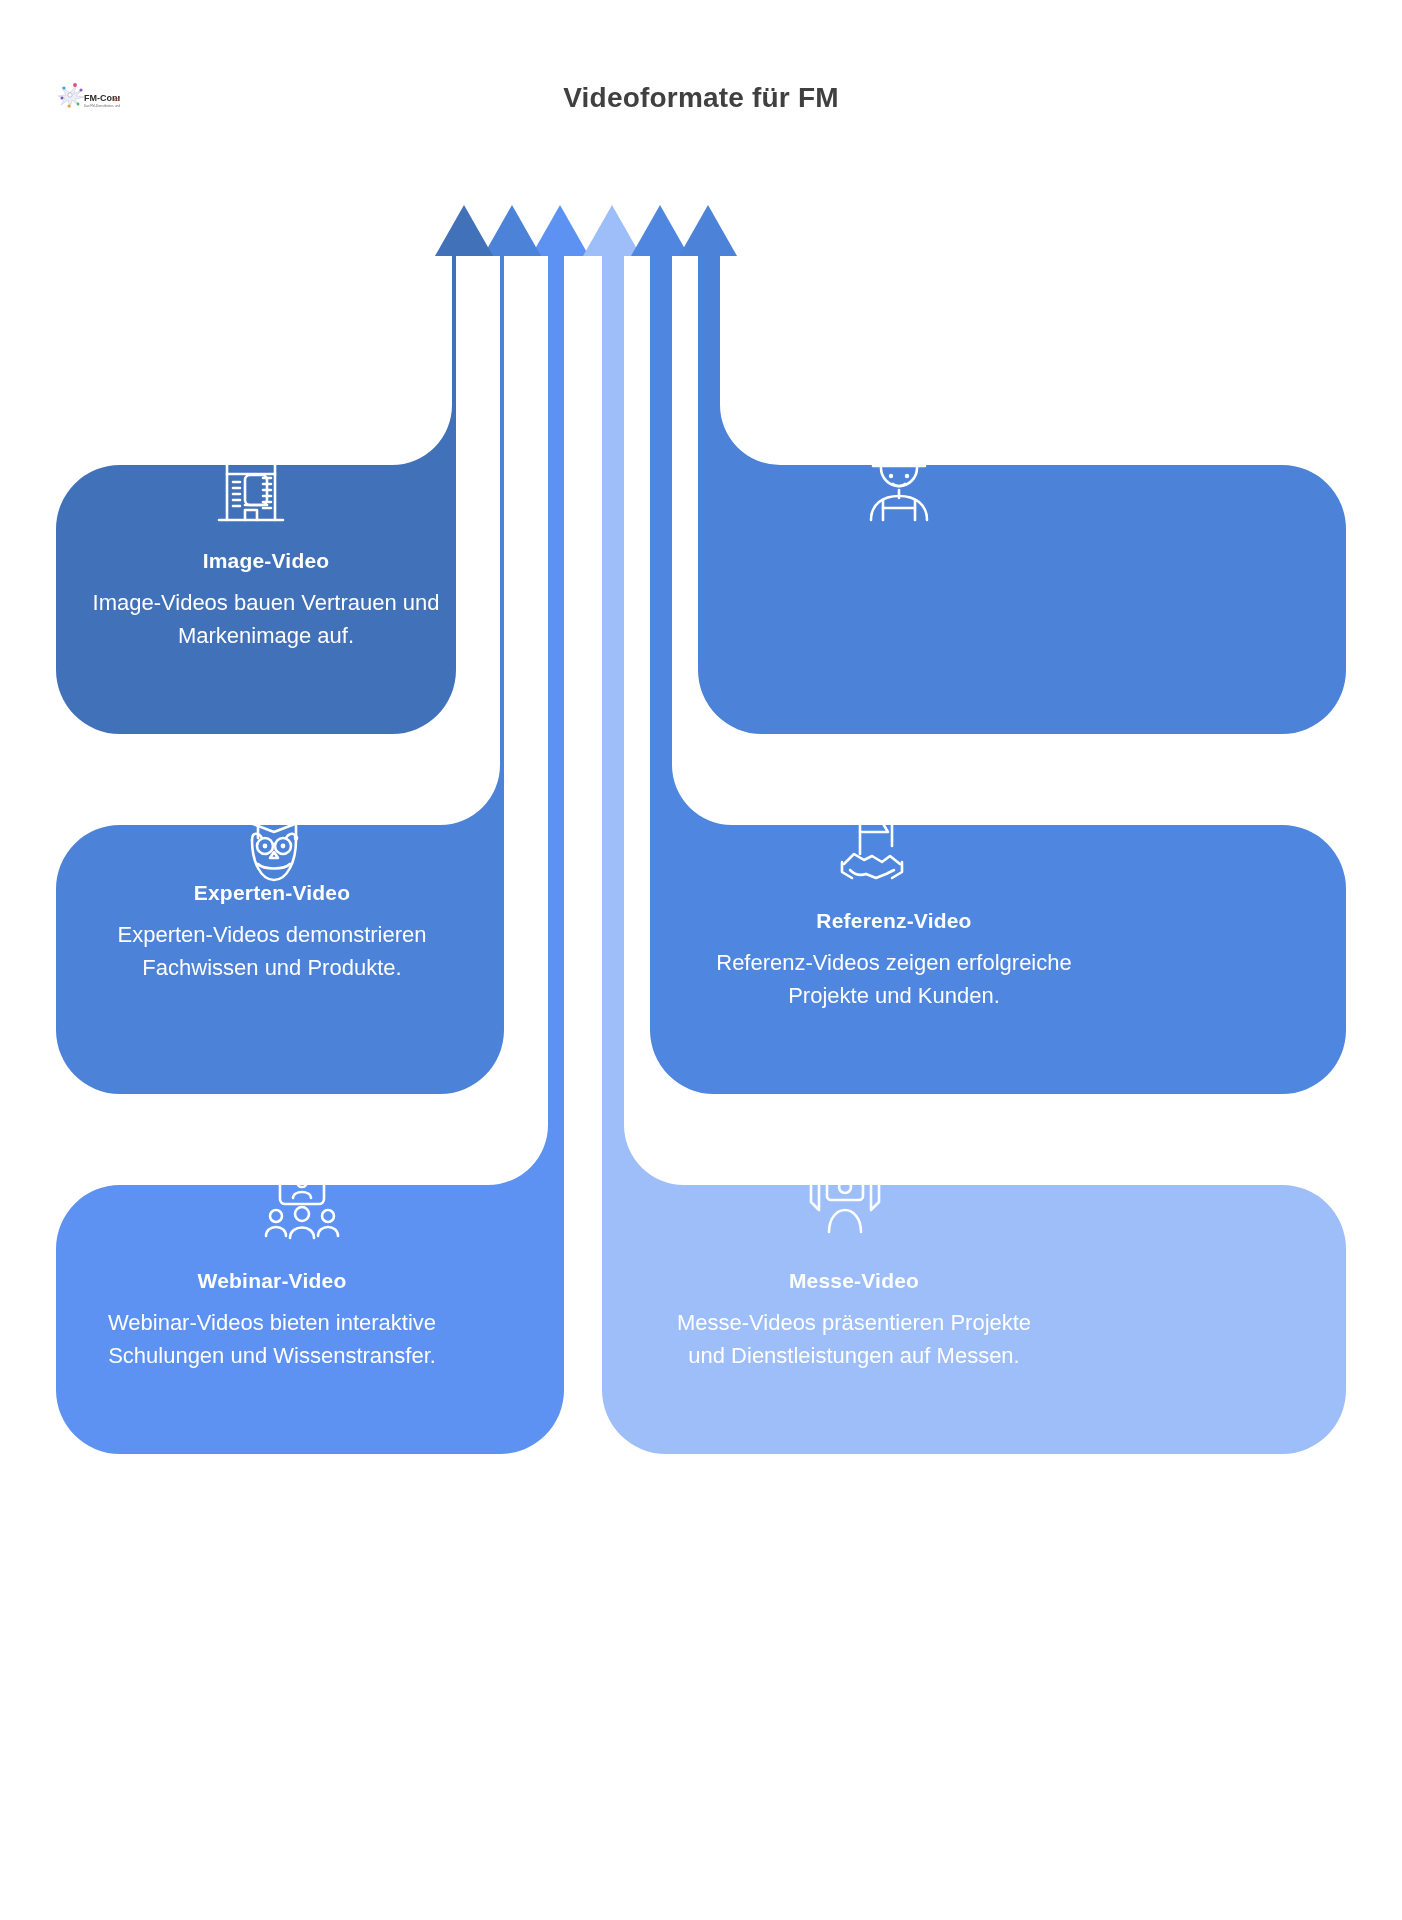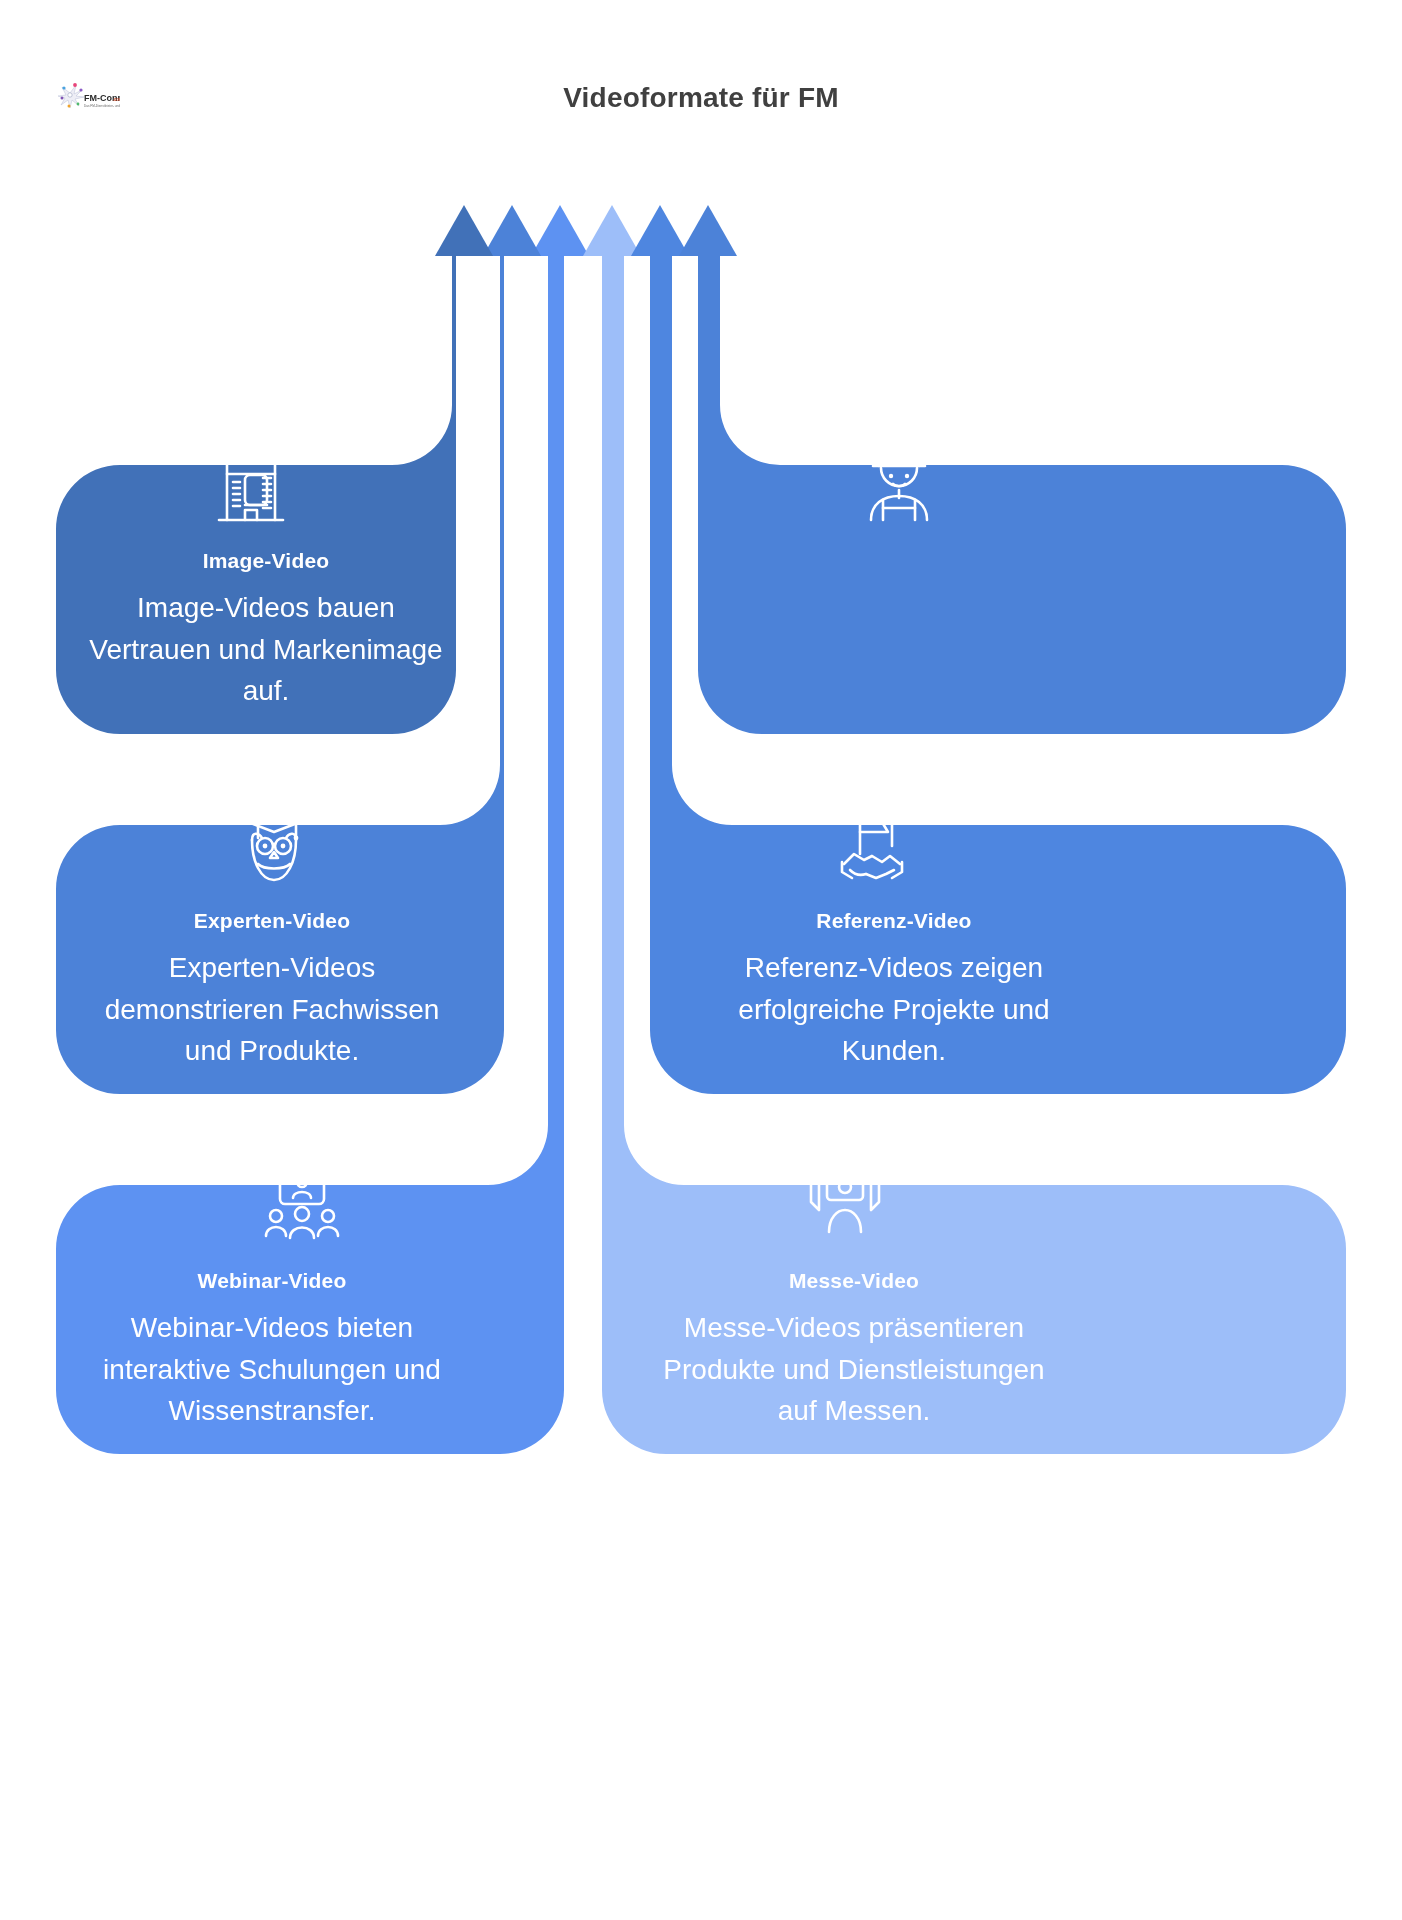--- a/index.html
+++ b/index.html
@@ -60,29 +60,29 @@
     color: #ffffff;
   }
   .card-title {
     font-size: 21px;
     font-weight: bold;
     line-height: 1.2;
     margin: 0 0 14px 0;
     letter-spacing: 0.2px;
   }
   .card-desc {
-    font-size: 28px;
+    font-size: 22px;
     font-weight: normal;
     line-height: 1.48;
     margin: 8px;
   }
 
   
   .card-l1 { left: 70px;  top: 548px;  width: 392px; }
-  .card-l2 { left: 70px;  top: 908px;  width: 404px; }
+  .card-l2 { left: 70px;  top: 880px;  width: 404px; }
   .card-l3 { left: 70px;  top: 1268px; width: 404px; }
   
   .card-r1 { left: 700px; top: 548px;  width: 392px; }
   .card-r2 { left: 692px; top: 908px;  width: 404px; }
   .card-r3 { left: 652px; top: 1268px; width: 404px; }
 
   
   .card-icon {
     position: absolute;
     width: 92px;
@@ -298,14 +298,14 @@
 <div class="card-text card-r1">
 </div>
 
 <div class="card-text card-r2">
   <h3 class="card-title">Referenz-Video</h3>
   <p class="card-desc">Referenz-Videos zeigen erfolgreiche Projekte und Kunden.</p>
 </div>
 
 <div class="card-text card-r3">
   <h3 class="card-title">Messe-Video</h3>
-  <p class="card-desc">Messe-Videos präsentieren Produkte und Dienstleistungen auf Messen.</p>
+  <p class="card-desc">Messe-Videos präsentieren Projekte und Dienstleistungen auf Messen.</p>
 </div>
 
 </body></html>

